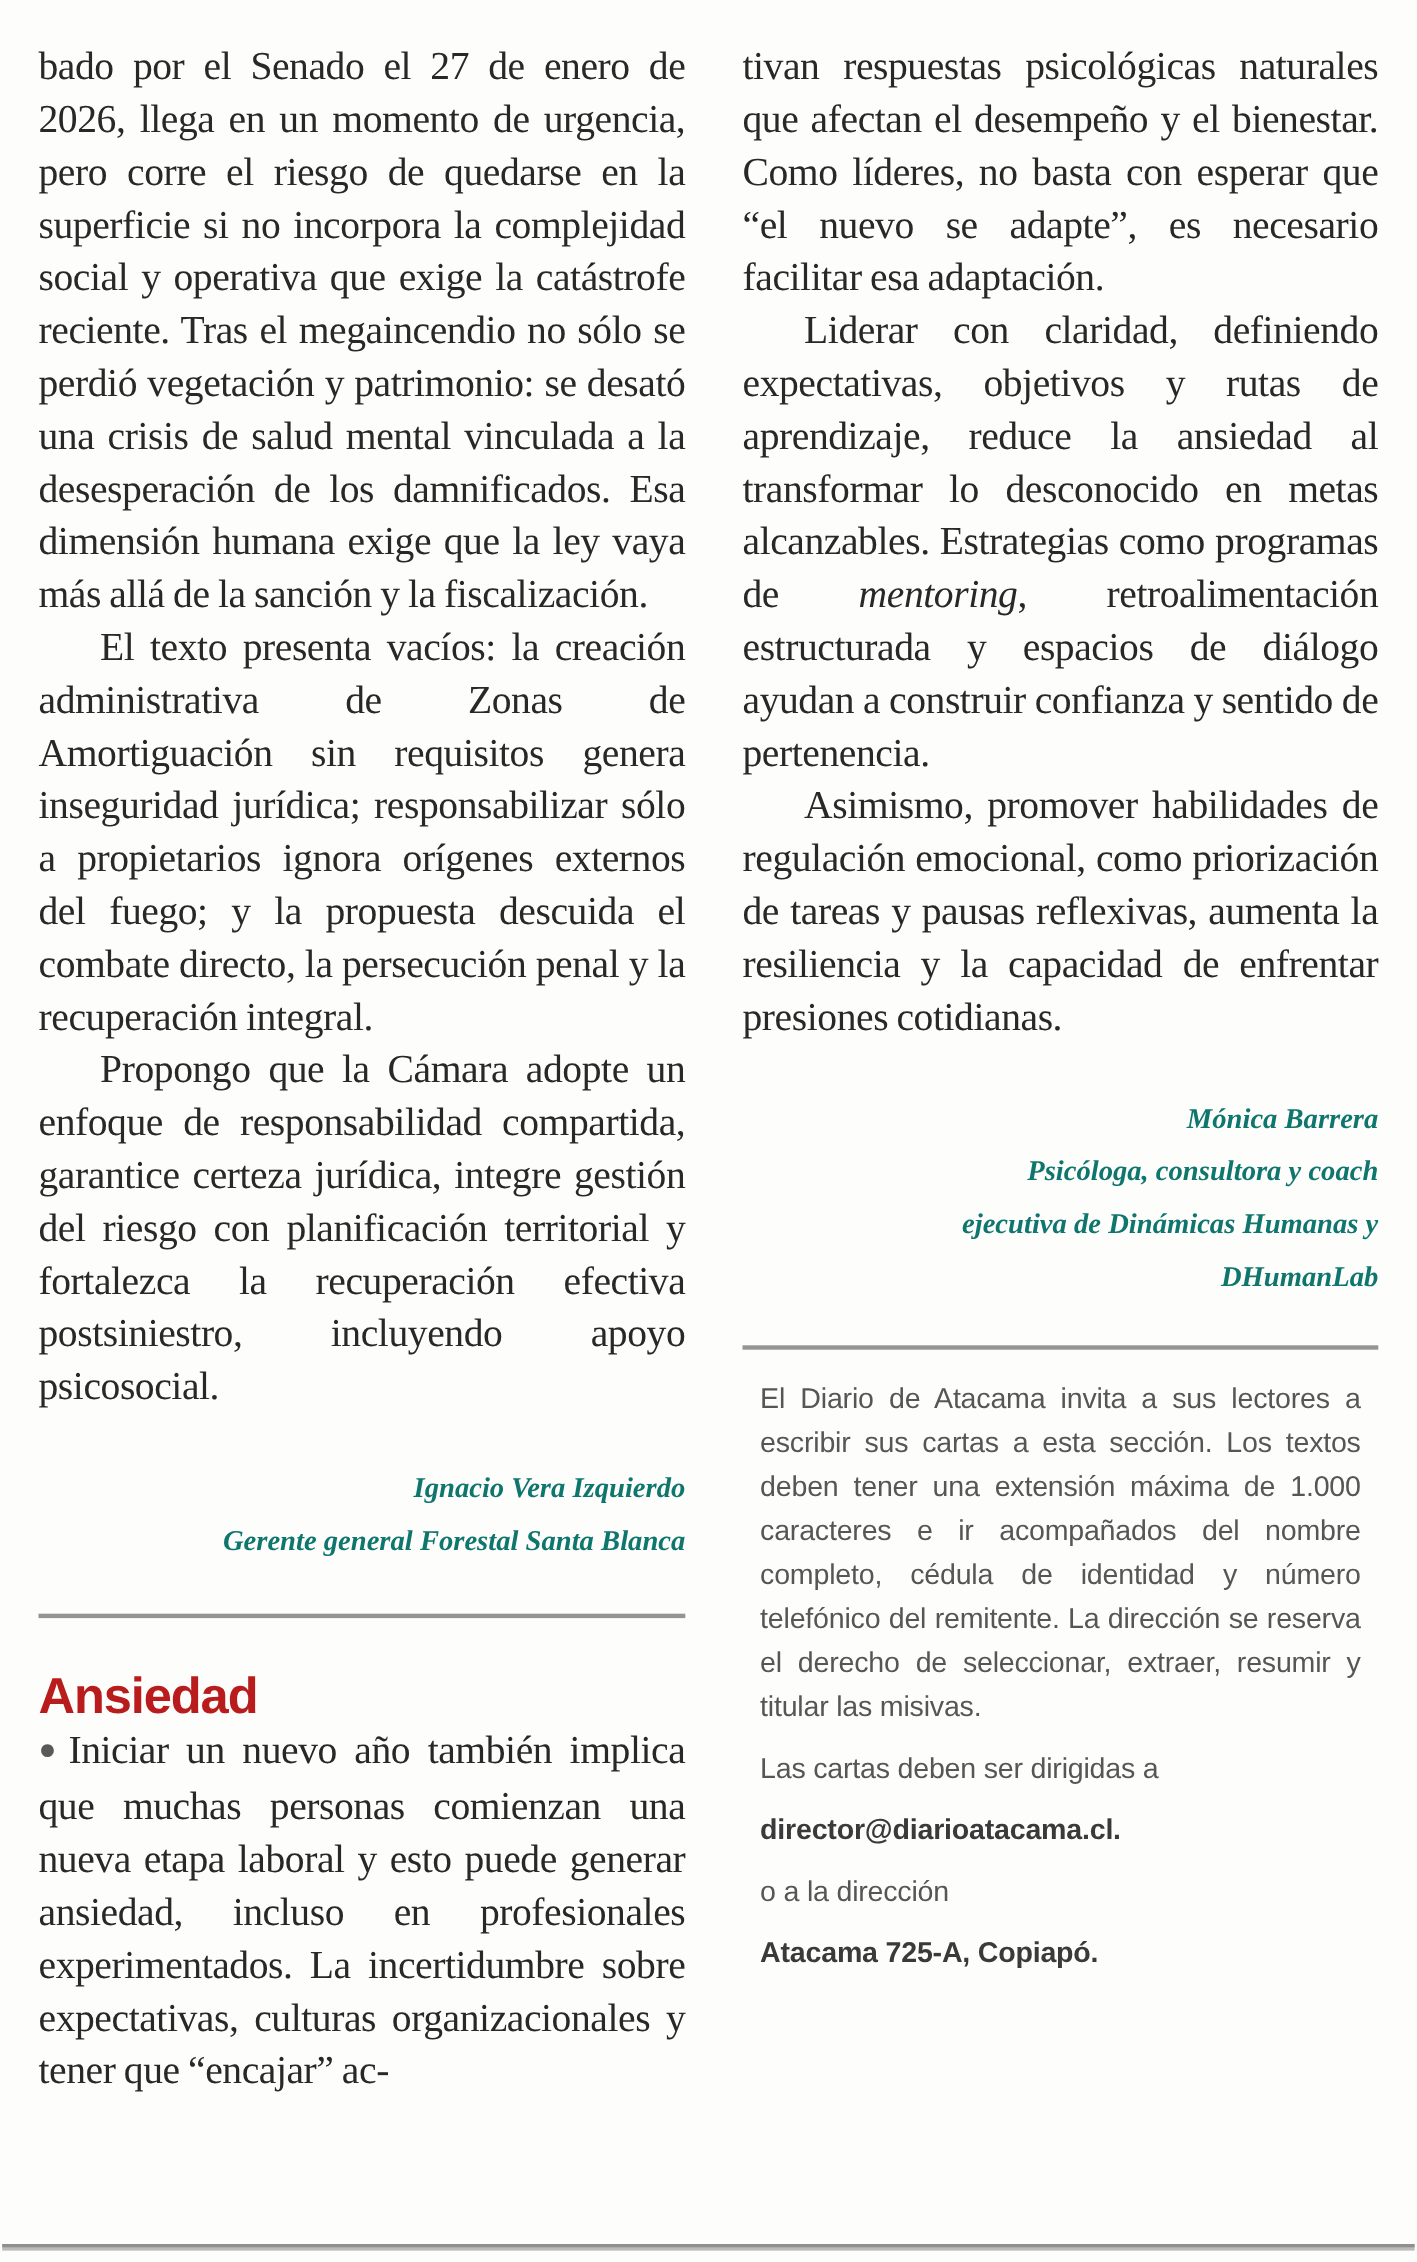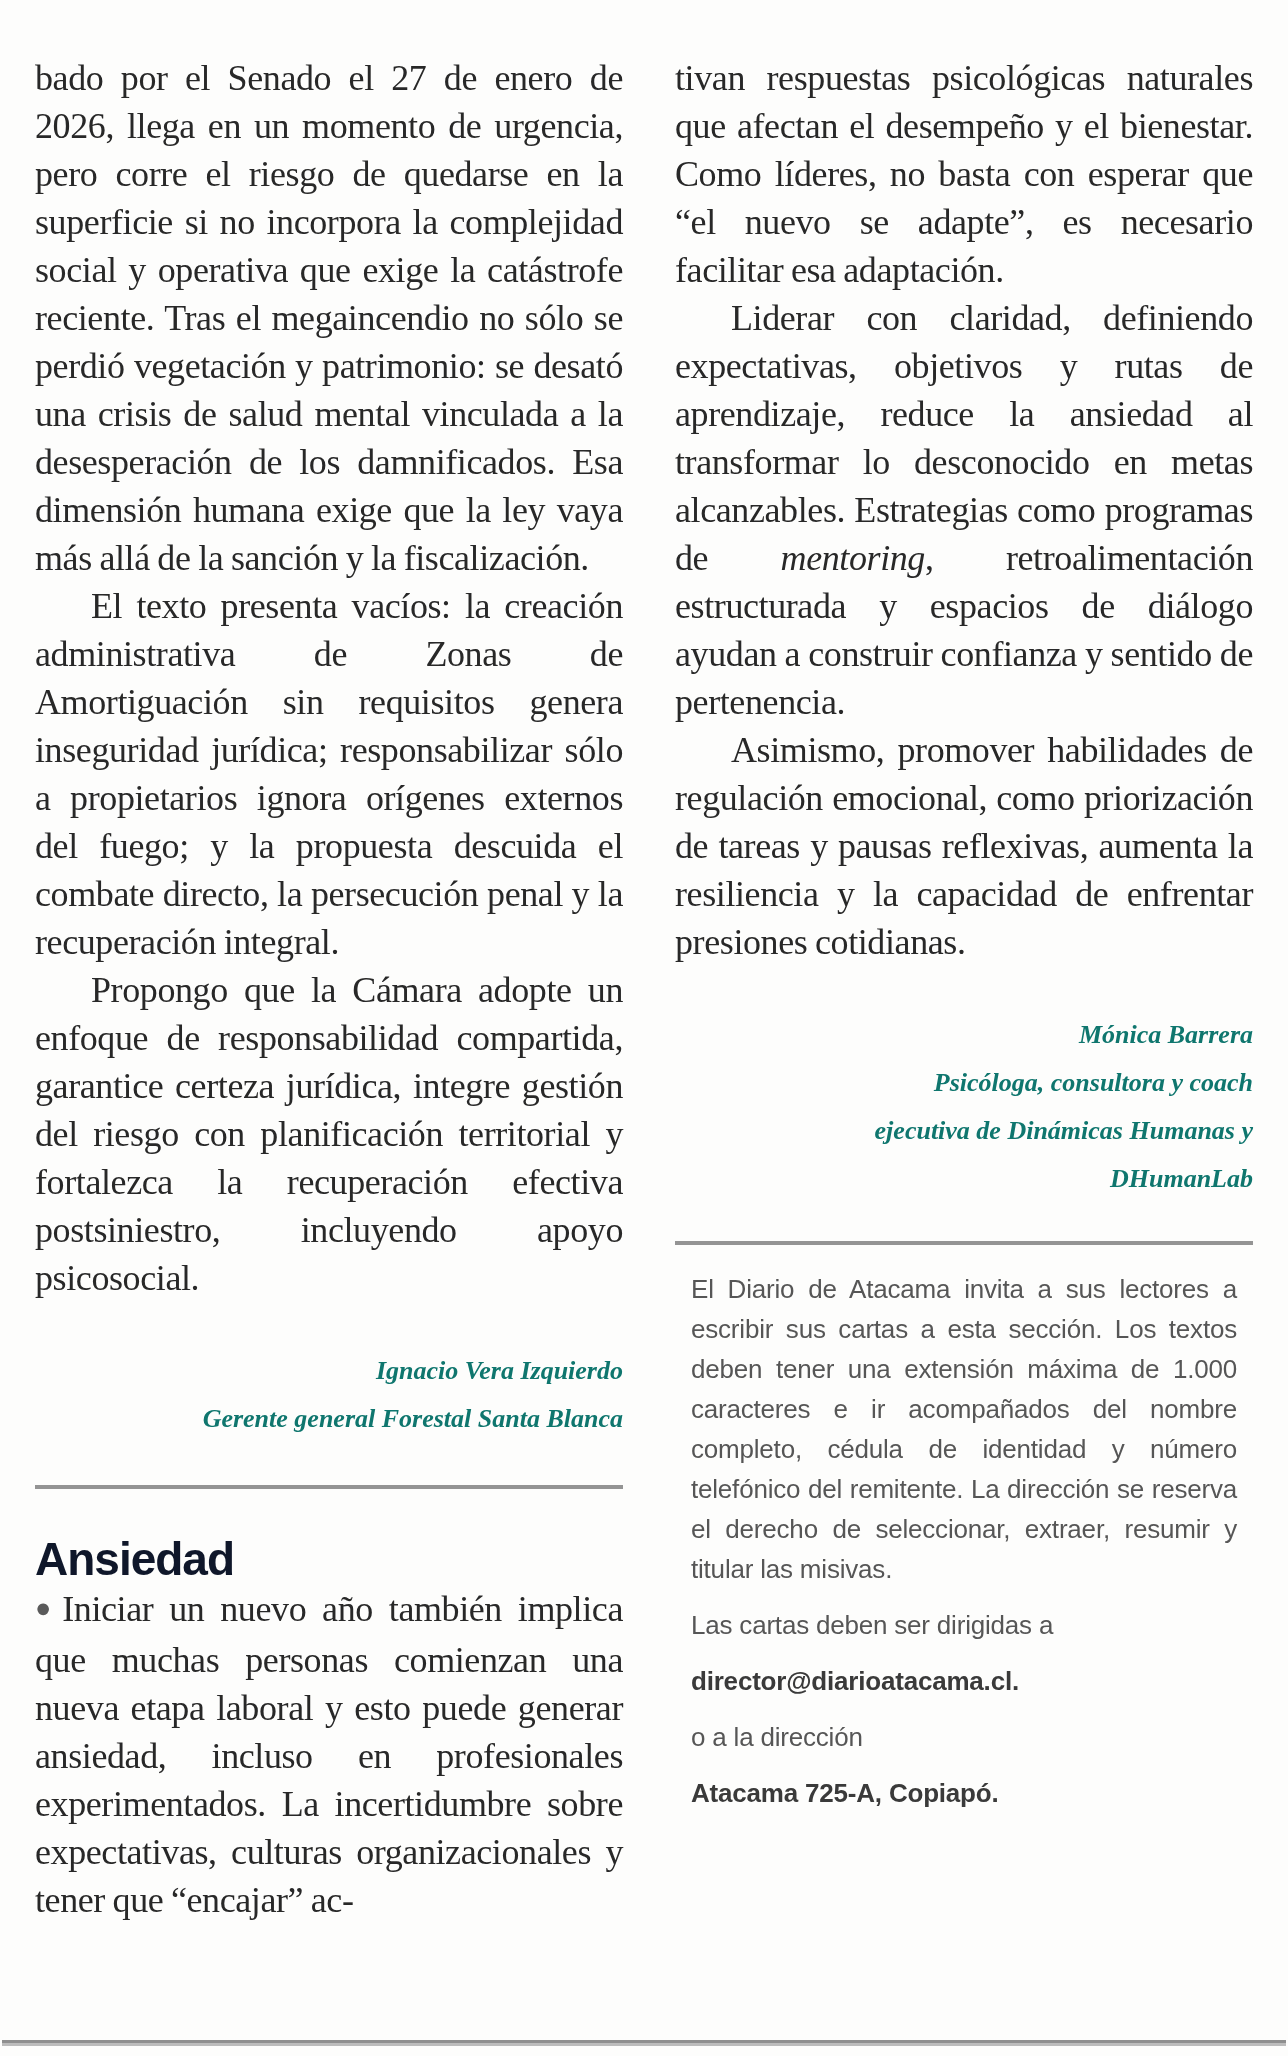--- a/index.html
+++ b/index.html
@@ -4,21 +4,21 @@
 <style>
   html, body { margin: 0; padding: 0; }
   body {
     width: 1288px; height: 2056px;
     position: relative;
     background: #fdfdfc;
     color: #282828;
     font-family: "Liberation Serif", "DejaVu Serif", serif;
     overflow: hidden;
   }
-  .col { position: absolute; top: 54px; }
+  .col { position: absolute; top: 36px; }
   .col-left  { left: 35px;  width: 588px; }
   .col-right { left: 675px; width: 578px; }
 
   p.body {
     margin: 0;
     font-size: 36px;
     line-height: 48px;
     text-align: justify;
     letter-spacing: -0.4px;
     word-spacing: -1px;
@@ -43,21 +43,21 @@
   }
   .col-right .divider { margin-top: 38px; }
 
   .heading {
     margin: 44px 0 0 0;
     font-family: "Liberation Sans", "DejaVu Sans", sans-serif;
     font-weight: 700;
     font-size: 46px;
     line-height: 52px;
     letter-spacing: -1px;
-    color: #0f172a;
+    color: #b91c1c;
   }
 
   .bullet-p { margin-top: 62px; }
   .bullet {
     font-size: 27px;
     color: #5a5a5a;
     margin-right: 3px;
     position: relative;
     top: -4px;
   }

